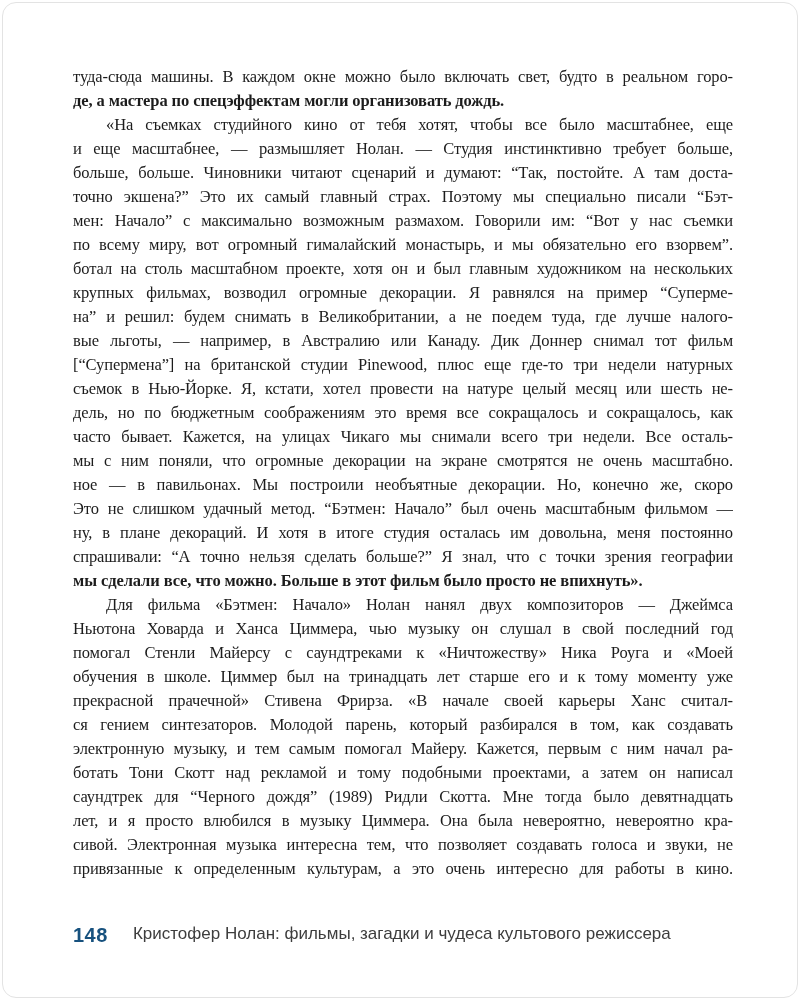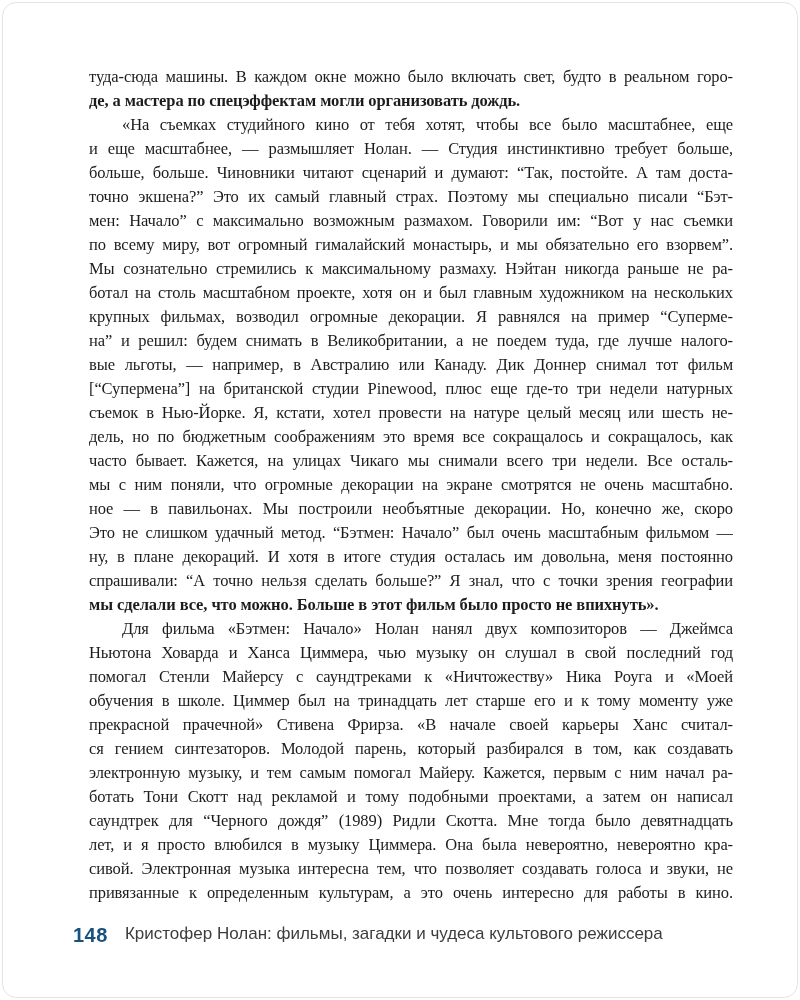--- a/index.html
+++ b/index.html
@@ -31,21 +31,20 @@
     font-size: 16.5px;
     line-height: 24px;
   }
   .para { margin: 0; padding: 0; }
   .line {
     height: 24px;
     overflow: hidden;
     text-align: justify;
     text-align-last: justify;
     letter-spacing: -0.1px;
-    margin-left: 16px;
   }
   .line.line-end {
     text-align-last: left;
     font-weight: bold;
   }
   .line.indent {
     text-indent: 33px;
   }
   .footer {
     position: absolute;
@@ -58,40 +57,39 @@
   }
   .pagenum {
     color: var(--pagenum-color, #17517e);
     font-weight: 700;
     font-size: 20px;
     letter-spacing: 0.5px;
   }
   .book-title {
     color: var(--footer-title-color, #3d3d3d);
     font-size: 17px;
-    margin-left: 17px;
+    margin-left: 25px;
   }
 </style>
 </head>
 <body>
 
 <div class="page">
   <div class="text-block" id="paragraphs">
       <div class="para">
         <div class="line">туда-сюда машины. В каждом окне можно было включать свет, будто в реальном горо-</div>
         <div class="line line-end">де, а мастера по спецэффектам могли организовать дождь.</div>
       </div>
       <div class="para">
         <div class="line indent">«На съемках студийного кино от тебя хотят, чтобы все было масштабнее, еще</div>
         <div class="line">и еще масштабнее, — размышляет Нолан. — Студия инстинктивно требует больше,</div>
         <div class="line">больше, больше. Чиновники читают сценарий и думают: “Так, постойте. А там доста-</div>
         <div class="line">точно экшена?” Это их самый главный страх. Поэтому мы специально писали “Бэт-</div>
         <div class="line">мен: Начало” с максимально возможным размахом. Говорили им: “Вот у нас съемки</div>
         <div class="line">по всему миру, вот огромный гималайский монастырь, и мы обязательно его взорвем”.</div>
-        <div class="line">Мы сознательно стремились к максимальному размаху. Нэйтан никогда раньше не ра-</div>
         <div class="line">ботал на столь масштабном проекте, хотя он и был главным художником на нескольких</div>
         <div class="line">крупных фильмах, возводил огромные декорации. Я равнялся на пример “Суперме-</div>
         <div class="line">на” и решил: будем снимать в Великобритании, а не поедем туда, где лучше налого-</div>
         <div class="line">вые льготы, — например, в Австралию или Канаду. Дик Доннер снимал тот фильм</div>
         <div class="line">[“Супермена”] на британской студии Pinewood, плюс еще где-то три недели натурных</div>
         <div class="line">съемок в Нью-Йорке. Я, кстати, хотел провести на натуре целый месяц или шесть не-</div>
         <div class="line">дель, но по бюджетным соображениям это время все сокращалось и сокращалось, как</div>
         <div class="line">часто бывает. Кажется, на улицах Чикаго мы снимали всего три недели. Все осталь-</div>
         <div class="line">мы с ним поняли, что огромные декорации на экране смотрятся не очень масштабно.</div>
         <div class="line">ное — в павильонах. Мы построили необъятные декорации. Но, конечно же, скоро</div>

